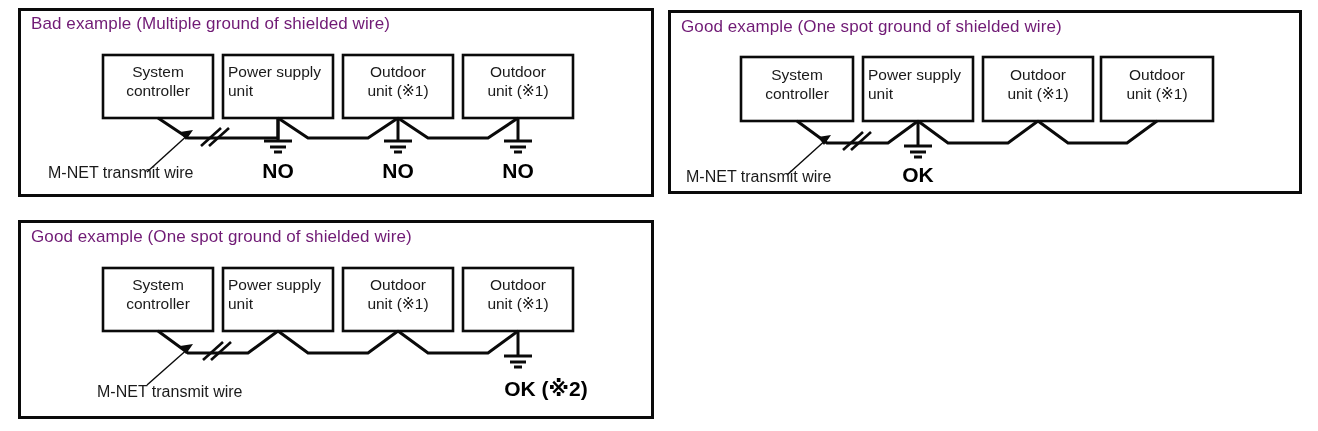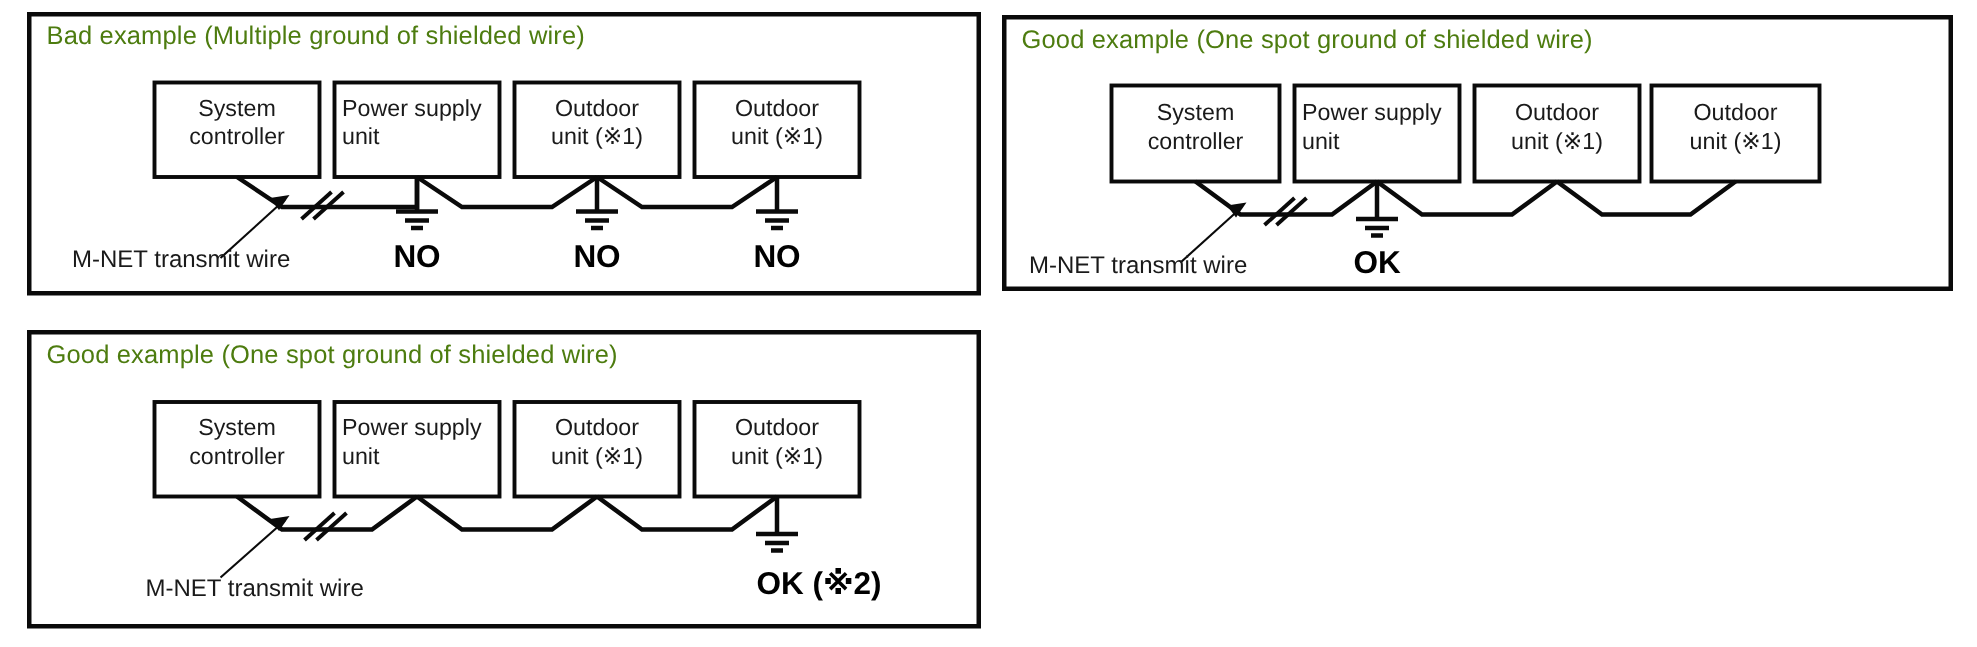--- a/index.html
+++ b/index.html
@@ -1,20 +1,20 @@
 <!DOCTYPE html>
 <html><head>
 <meta charset="utf-8">
 <style>
   html,body{margin:0;padding:0;background:#ffffff;}
   body{width:1318px;height:431px;position:relative;
        font-family:"Liberation Sans","DejaVu Sans",sans-serif;
        overflow:hidden;}
   .panel{position:absolute;border:3px solid #0a0a0a;background:#ffffff;box-sizing:border-box;}
-  .panel-title{position:absolute;font-size:17px;color:#4d7c0f;white-space:nowrap;letter-spacing:0.1px;}
+  .panel-title{position:absolute;font-size:17px;color:#701a75;white-space:nowrap;letter-spacing:0.1px;}
   .svg-layer{position:absolute;left:0;top:0;}
   svg{display:block;}
   .unit-label{font-family:"Liberation Sans","DejaVu Sans",sans-serif;font-size:15.5px;fill:#1a1a1a;}
   .anno{font-family:"Liberation Sans","DejaVu Sans",sans-serif;font-size:16px;fill:#1a1a1a;}
   .verdict{font-family:"Liberation Sans","DejaVu Sans",sans-serif;font-size:21px;font-weight:bold;fill:#000000;}
 </style>
 </head>
 <body>
 
 <div class="panel" style="left:18px;top:8px;width:636px;height:189px;">

